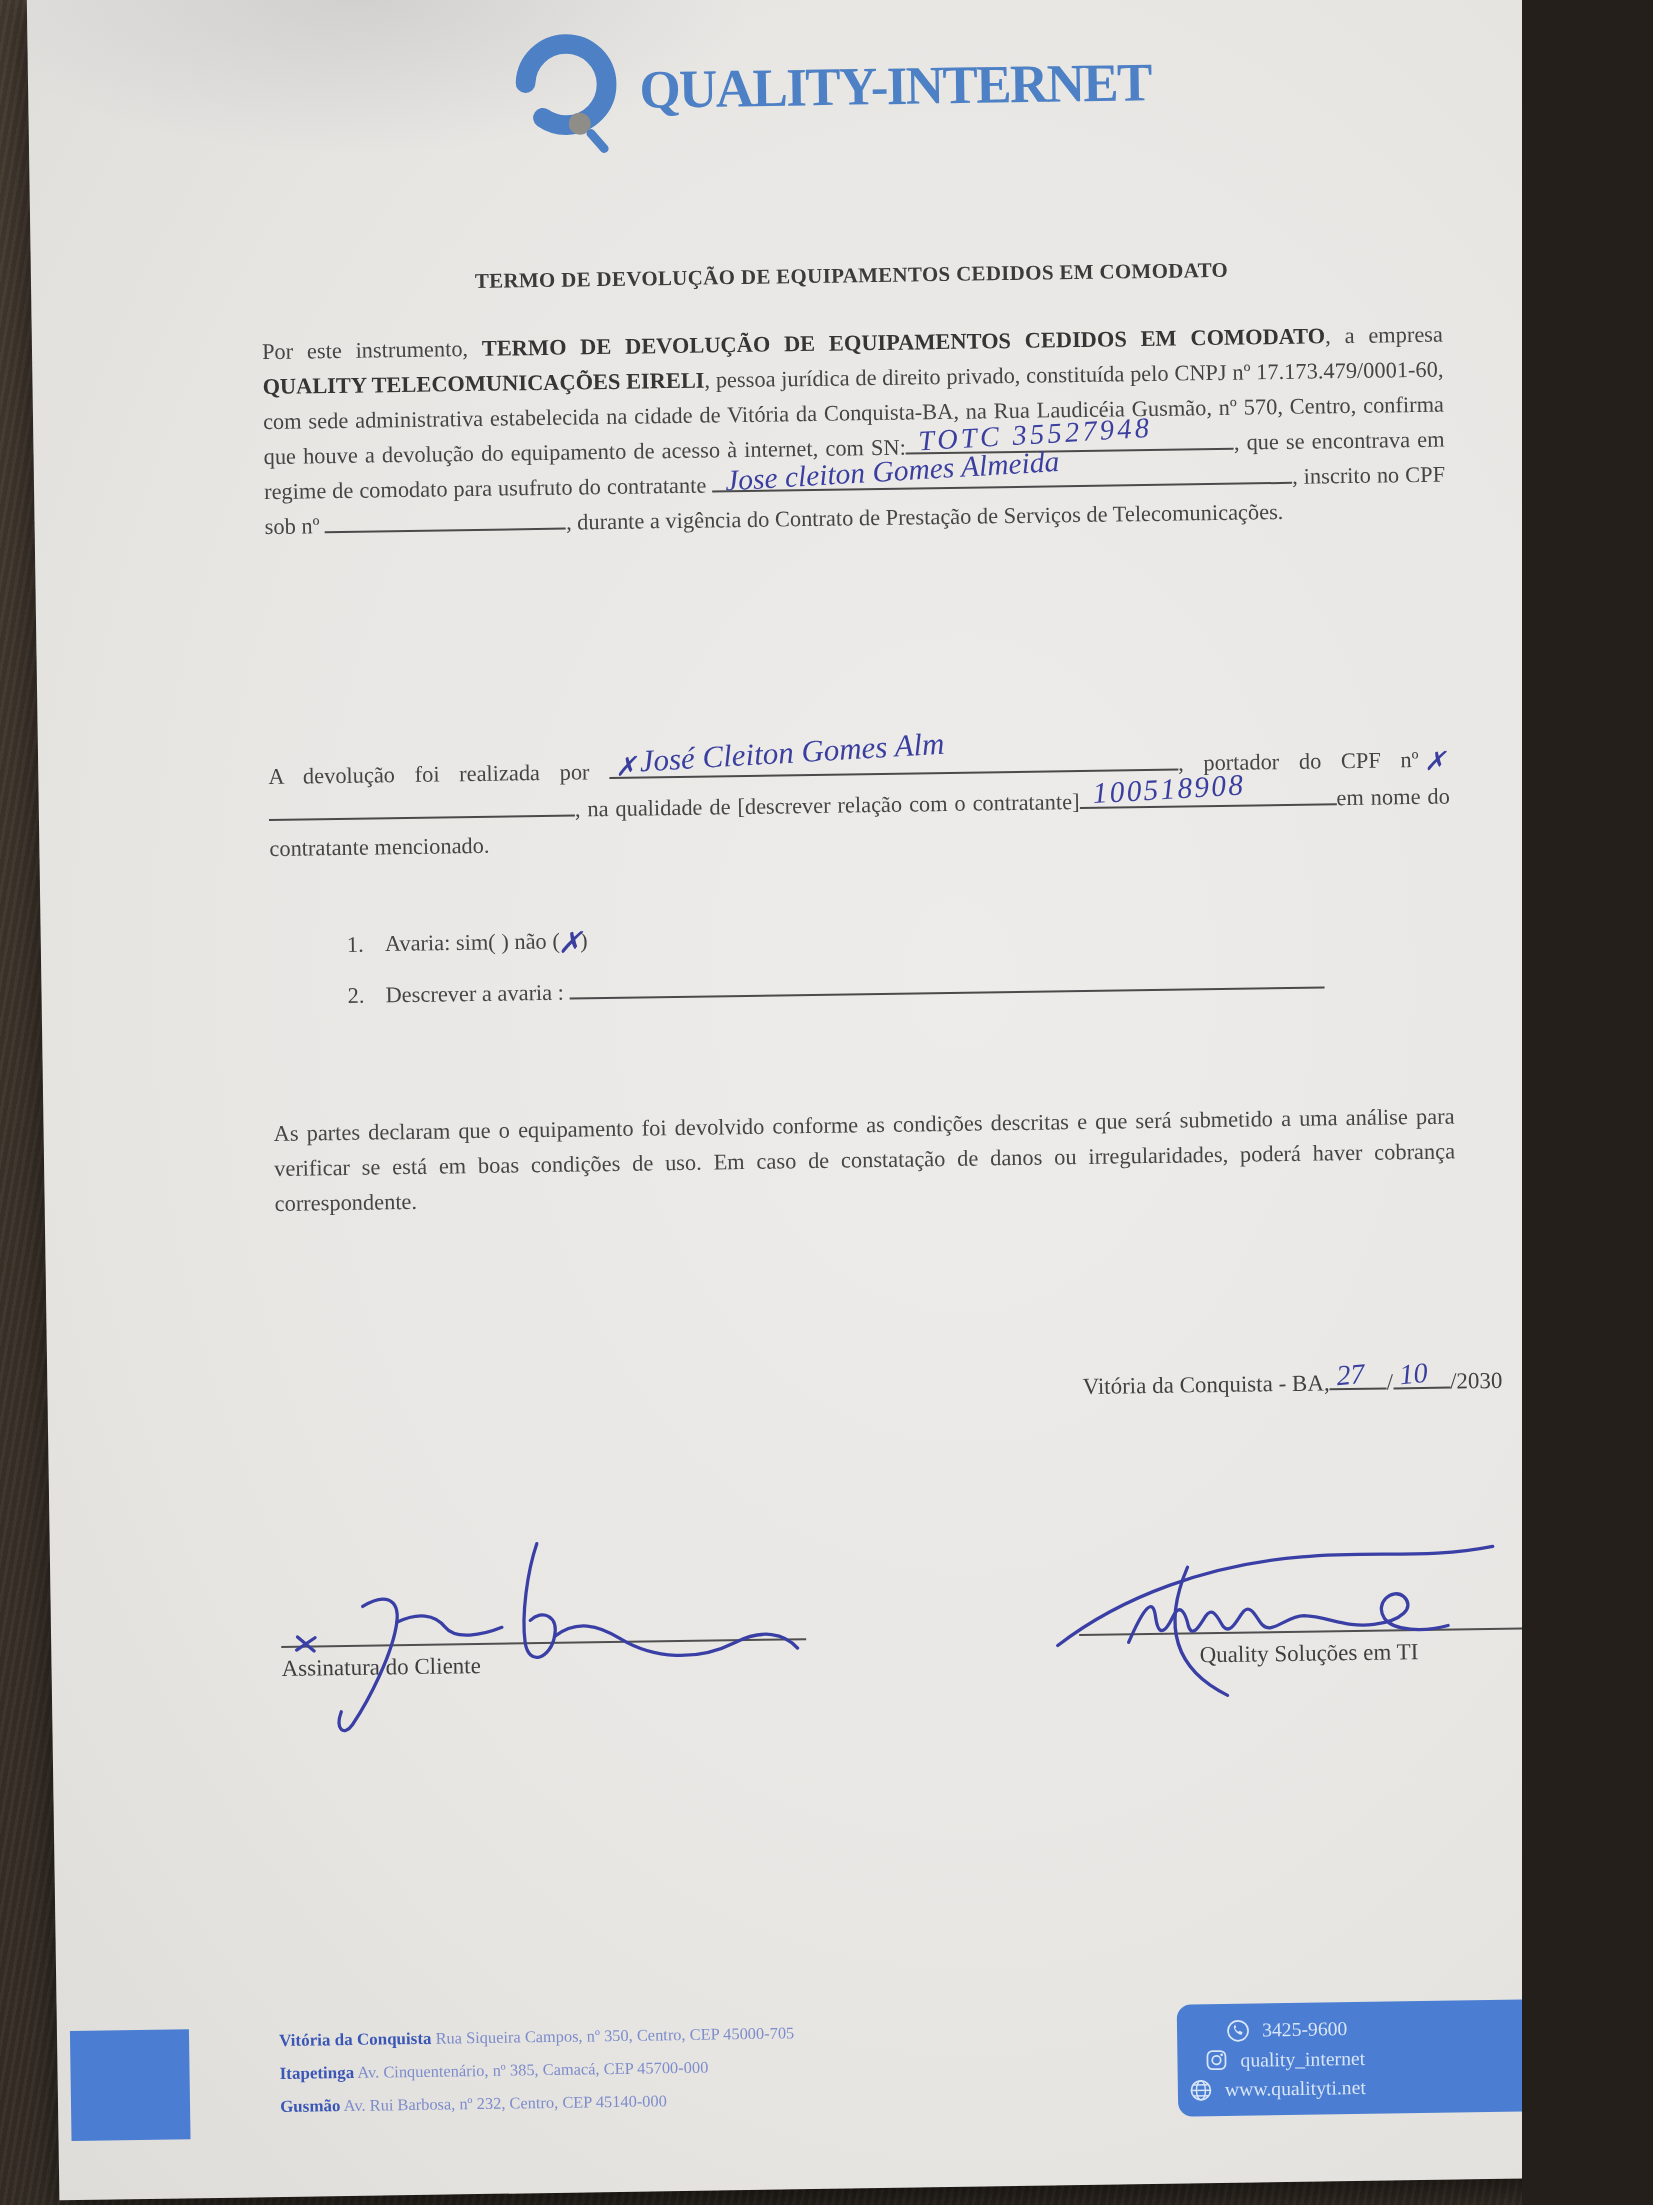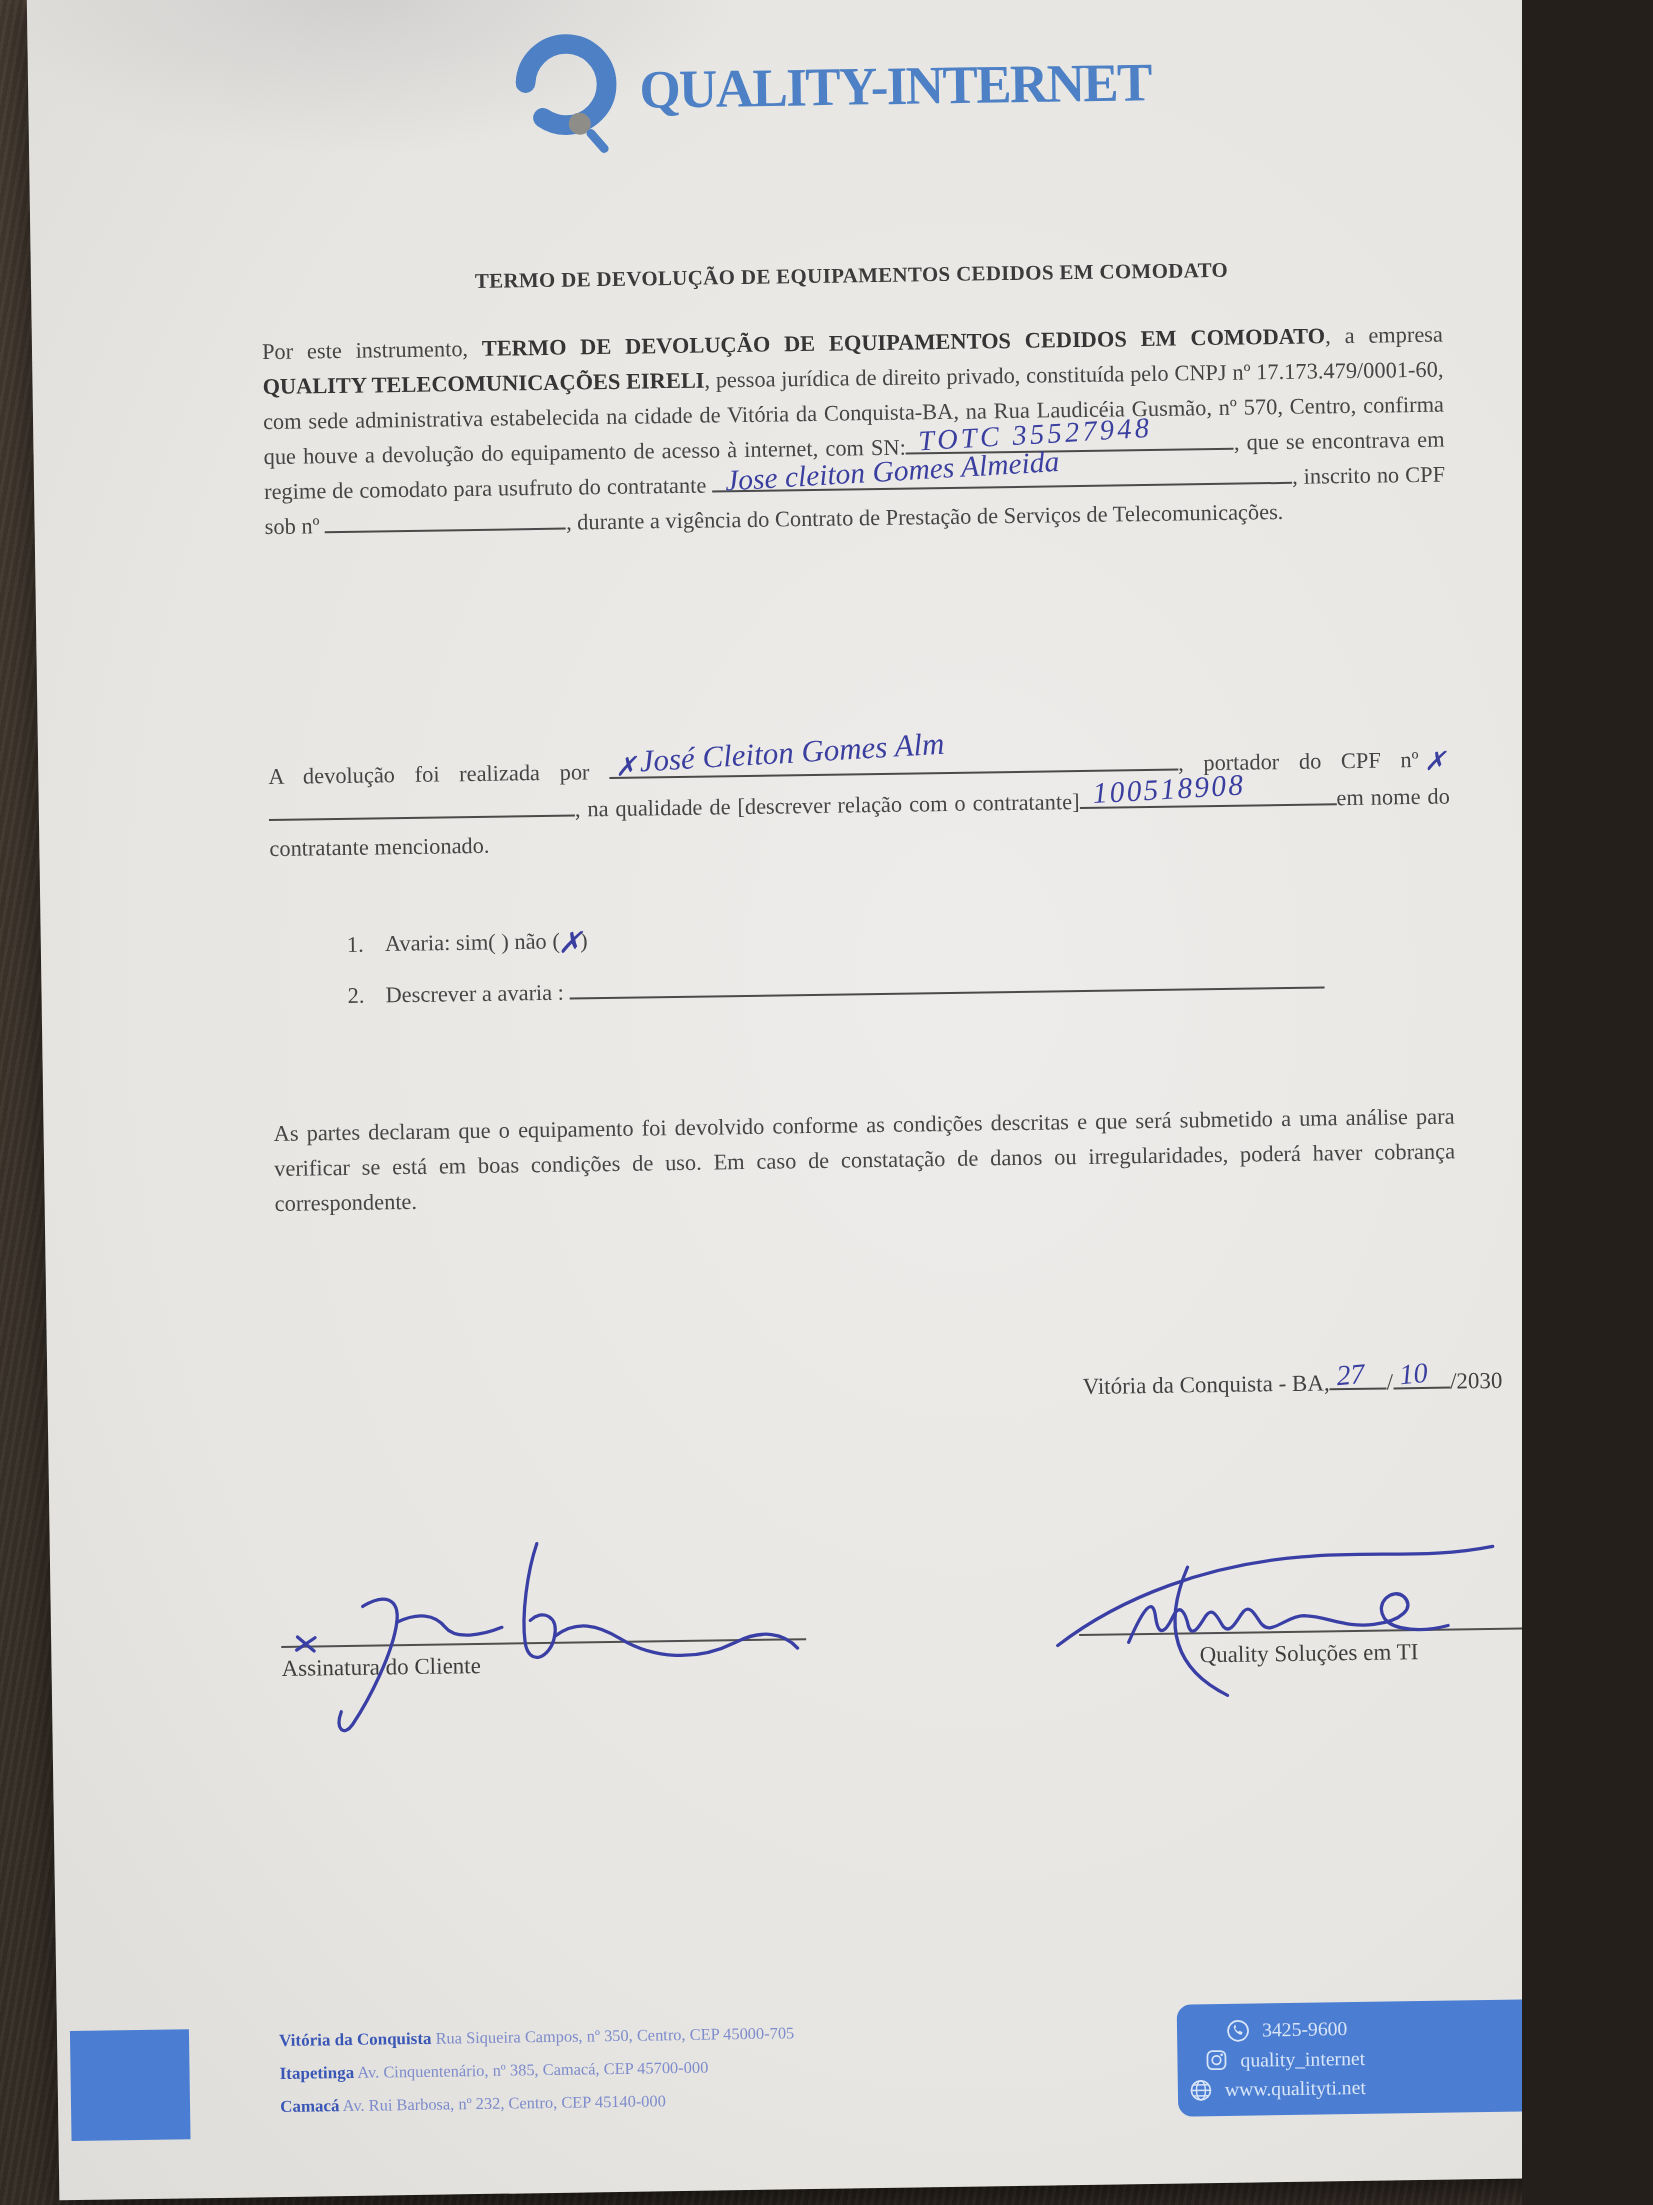--- a/index.html
+++ b/index.html
@@ -131,21 +131,21 @@
     <div class="f-address">
       <div>
         <span class="f-city">Vitória da Conquista</span>
         <span class="f-addr">Rua Siqueira Campos, nº 350, Centro, CEP 45000-705</span>
       </div>
       <div>
         <span class="f-city">Itapetinga</span>
         <span class="f-addr">Av. Cinquentenário, nº 385, Camacá, CEP 45700-000</span>
       </div>
       <div>
-        <span class="f-city">Camacá</span>
+        <span class="f-city">Gusmão</span>
         <span class="f-addr">Av. Rui Barbosa, nº 232, Centro, CEP 45140-000</span>
       </div>
     </div>
 
     <div class="f-contactbox">
       <div class="c-row r1">
         <svg class="c-ic" viewBox="0 0 48 48">
           <circle cx="24" cy="24" r="20" fill="none" stroke="#d9e5f8" stroke-width="3.5"></circle>
           <path d="M16 15 c-2 6 8 18 15 17 l2 -5 -6 -3 -2 2 c-3 -1 -6 -4 -7 -7 l2.5 -1.5 -2 -6 z" fill="#d9e5f8"></path>
         </svg>

